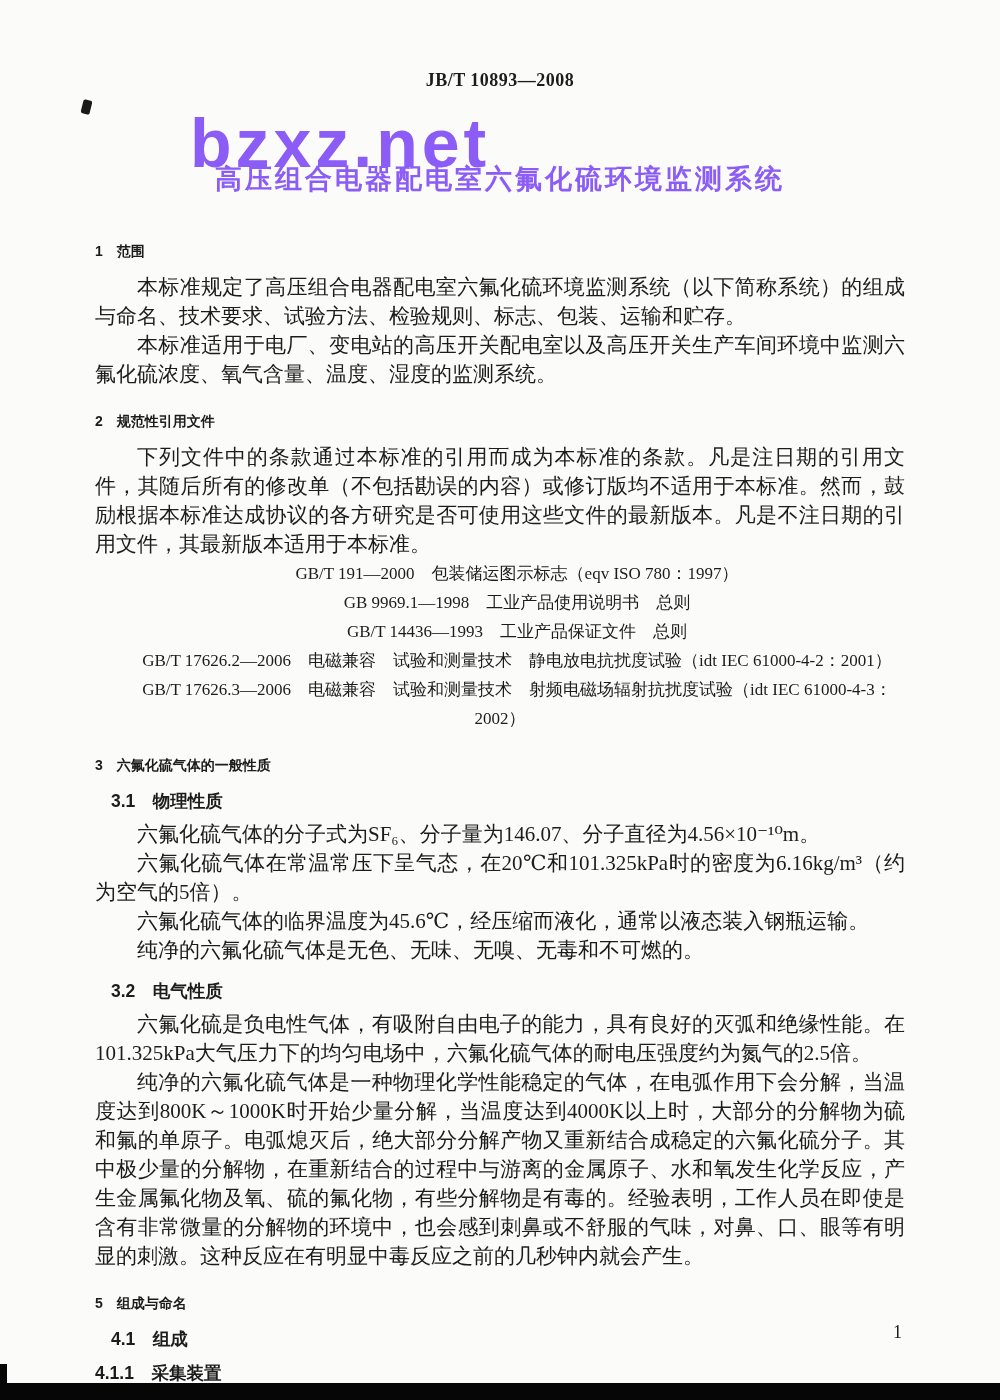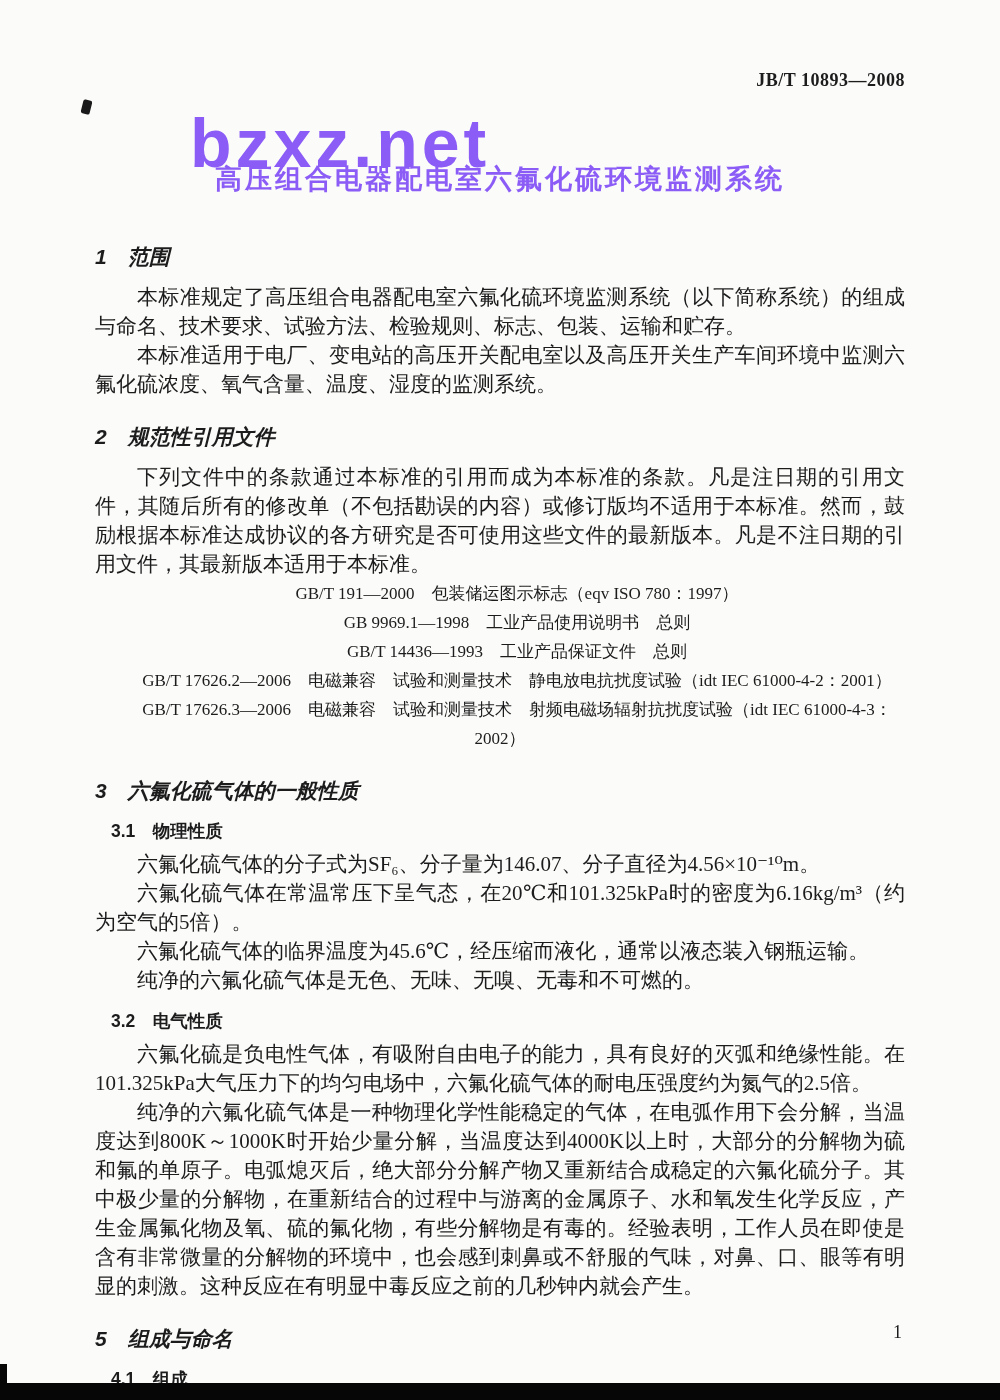--- a/index.html
+++ b/index.html
@@ -27,39 +27,38 @@
     user-select:none;
     z-index:0;
   }
   .content{
     position:relative;z-index:1;
     padding:0 95px;
     box-sizing:border-box;
   }
   .header-code{
     padding-top:70px;
-    text-align:right;
+    text-align:center;
     font-size:18px;
     font-weight:600;
     letter-spacing:0.5px;
   }
   .doc-title{
     margin-top:70px;
     text-align:center;
     font-family:"Liberation Sans","DejaVu Sans",sans-serif;
     font-weight:bold;
     font-size:27px;
     letter-spacing:3px;
     color:#8b5cf6;
   }
   .h1{
     font-family:"Liberation Sans","DejaVu Sans",sans-serif;
-    font-weight:bold;font-size:21px;
+    font-weight:bold;font-size:14px;
     margin:24px 0 12px 0;
-    font-style:italic;
   }
   .h1.first{margin-top:46px;}
   .h2{
     font-family:"Liberation Sans","DejaVu Sans",sans-serif;
     font-weight:bold;font-size:17.5px;
     margin:14px 0 7px 16px;
   }
   .h3{
     font-family:"Liberation Sans","DejaVu Sans",sans-serif;
     font-weight:bold;font-size:17.5px;

